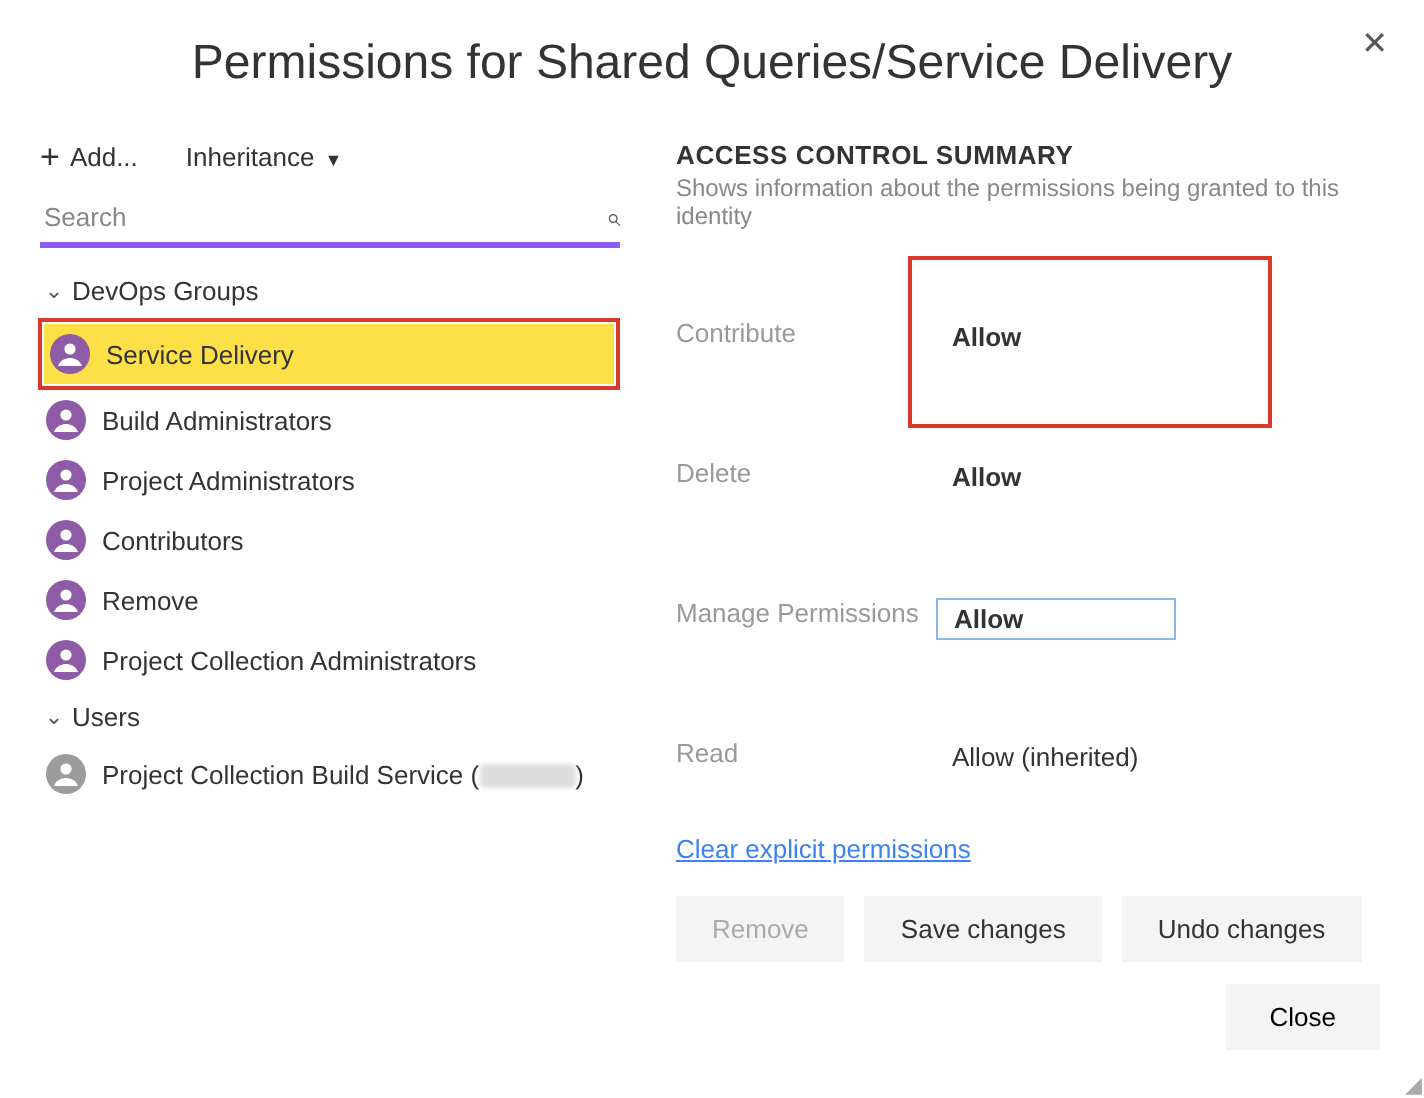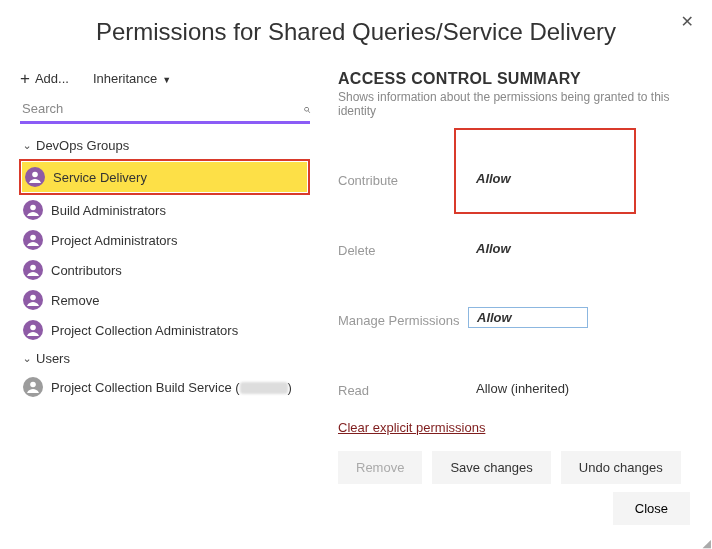--- a/index.html
+++ b/index.html
@@ -135,21 +135,21 @@
     border-radius: 3px;
     position: relative;
     top: 2px;
   }
   .highlight-box {
     border: 2px solid #d93a2b;
     padding: 1px;
     margin-left: -1px;
   }
   .acs-head {
-    font-size: 16px;
+    font-size: 13px;
     font-weight: 700;
     letter-spacing: 0.3px;
     color: #333;
     margin-bottom: 2px;
   }
   .acs-sub {
     font-size: 12px;
     color: #888;
     margin-bottom: 16px;
   }
@@ -157,43 +157,43 @@
     border: 2px solid #d93a2b;
     position: absolute;
     left: 454px;
     top: 128px;
     width: 182px;
     height: 86px;
     pointer-events: none;
   }
   .perm-row {
     display: flex;
-    align-items: flex-end;
+    align-items: flex-start;
     height: 26px;
     margin-top: 44px;
   }
   .perm-label {
     width: 130px;
     font-size: 13px;
     color: #999;
   }
   .perm-val {
     font-size: 13px;
     color: #333;
     padding: 2px 8px;
     width: 120px;
   }
-  .perm-val.bold { font-weight: 600; font-style: italic; }
+  .perm-val.bold { font-weight: 600; }
   .perm-val.focused {
     border: 1px solid #8cb7e0;
     background: #fff;
   }
   .clear-link {
     text-decoration: underline;
-    color: #7f1d1d;
+    color: #3b82f6;
     cursor: pointer;
     margin-top: 22px;
     display: inline-block;
     font-size: 13px;
   }
   .btn-row {
     display: flex;
     gap: 10px;
     margin-top: 16px;
   }

